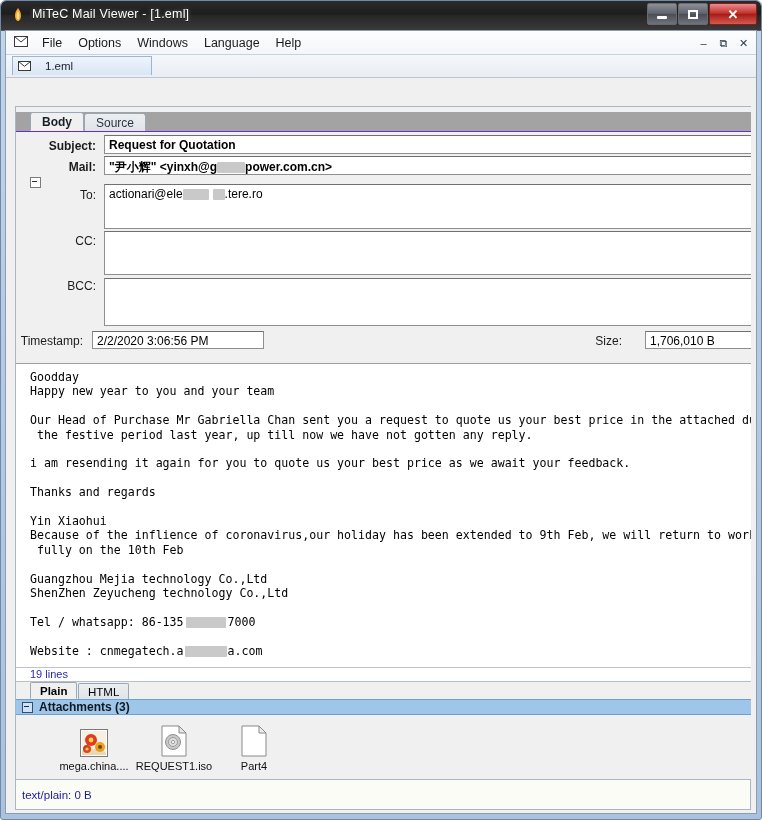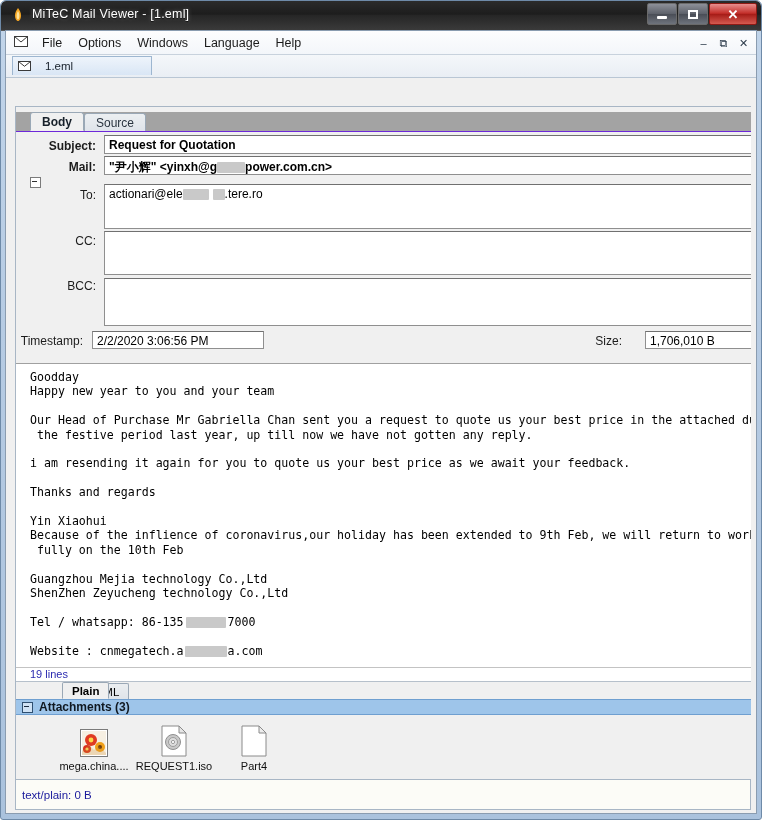--- a/index.html
+++ b/index.html
@@ -279,21 +279,20 @@
     font-size: 11.5px;
     padding: 0 9px;
     cursor: default;
     border: 1px solid #9aa8b6;
     border-bottom: none;
     border-radius: 2px 2px 0 0;
   }
   .ftab.active {
     left: 14px; font-weight: bold; background:#f0f0f0; z-index:3;
     border-bottom: 1px solid #f0f0f0;
-    margin-left: 32px;
   }
   .ftab.inactive {
     left: 62px; top:1px; height:16px;
     background: linear-gradient(to bottom,#ebeef1 0%,#dfe4e9 100%);
   }
 
   
   .attach-head {
     position: absolute;
     left: 0; right: 0;

